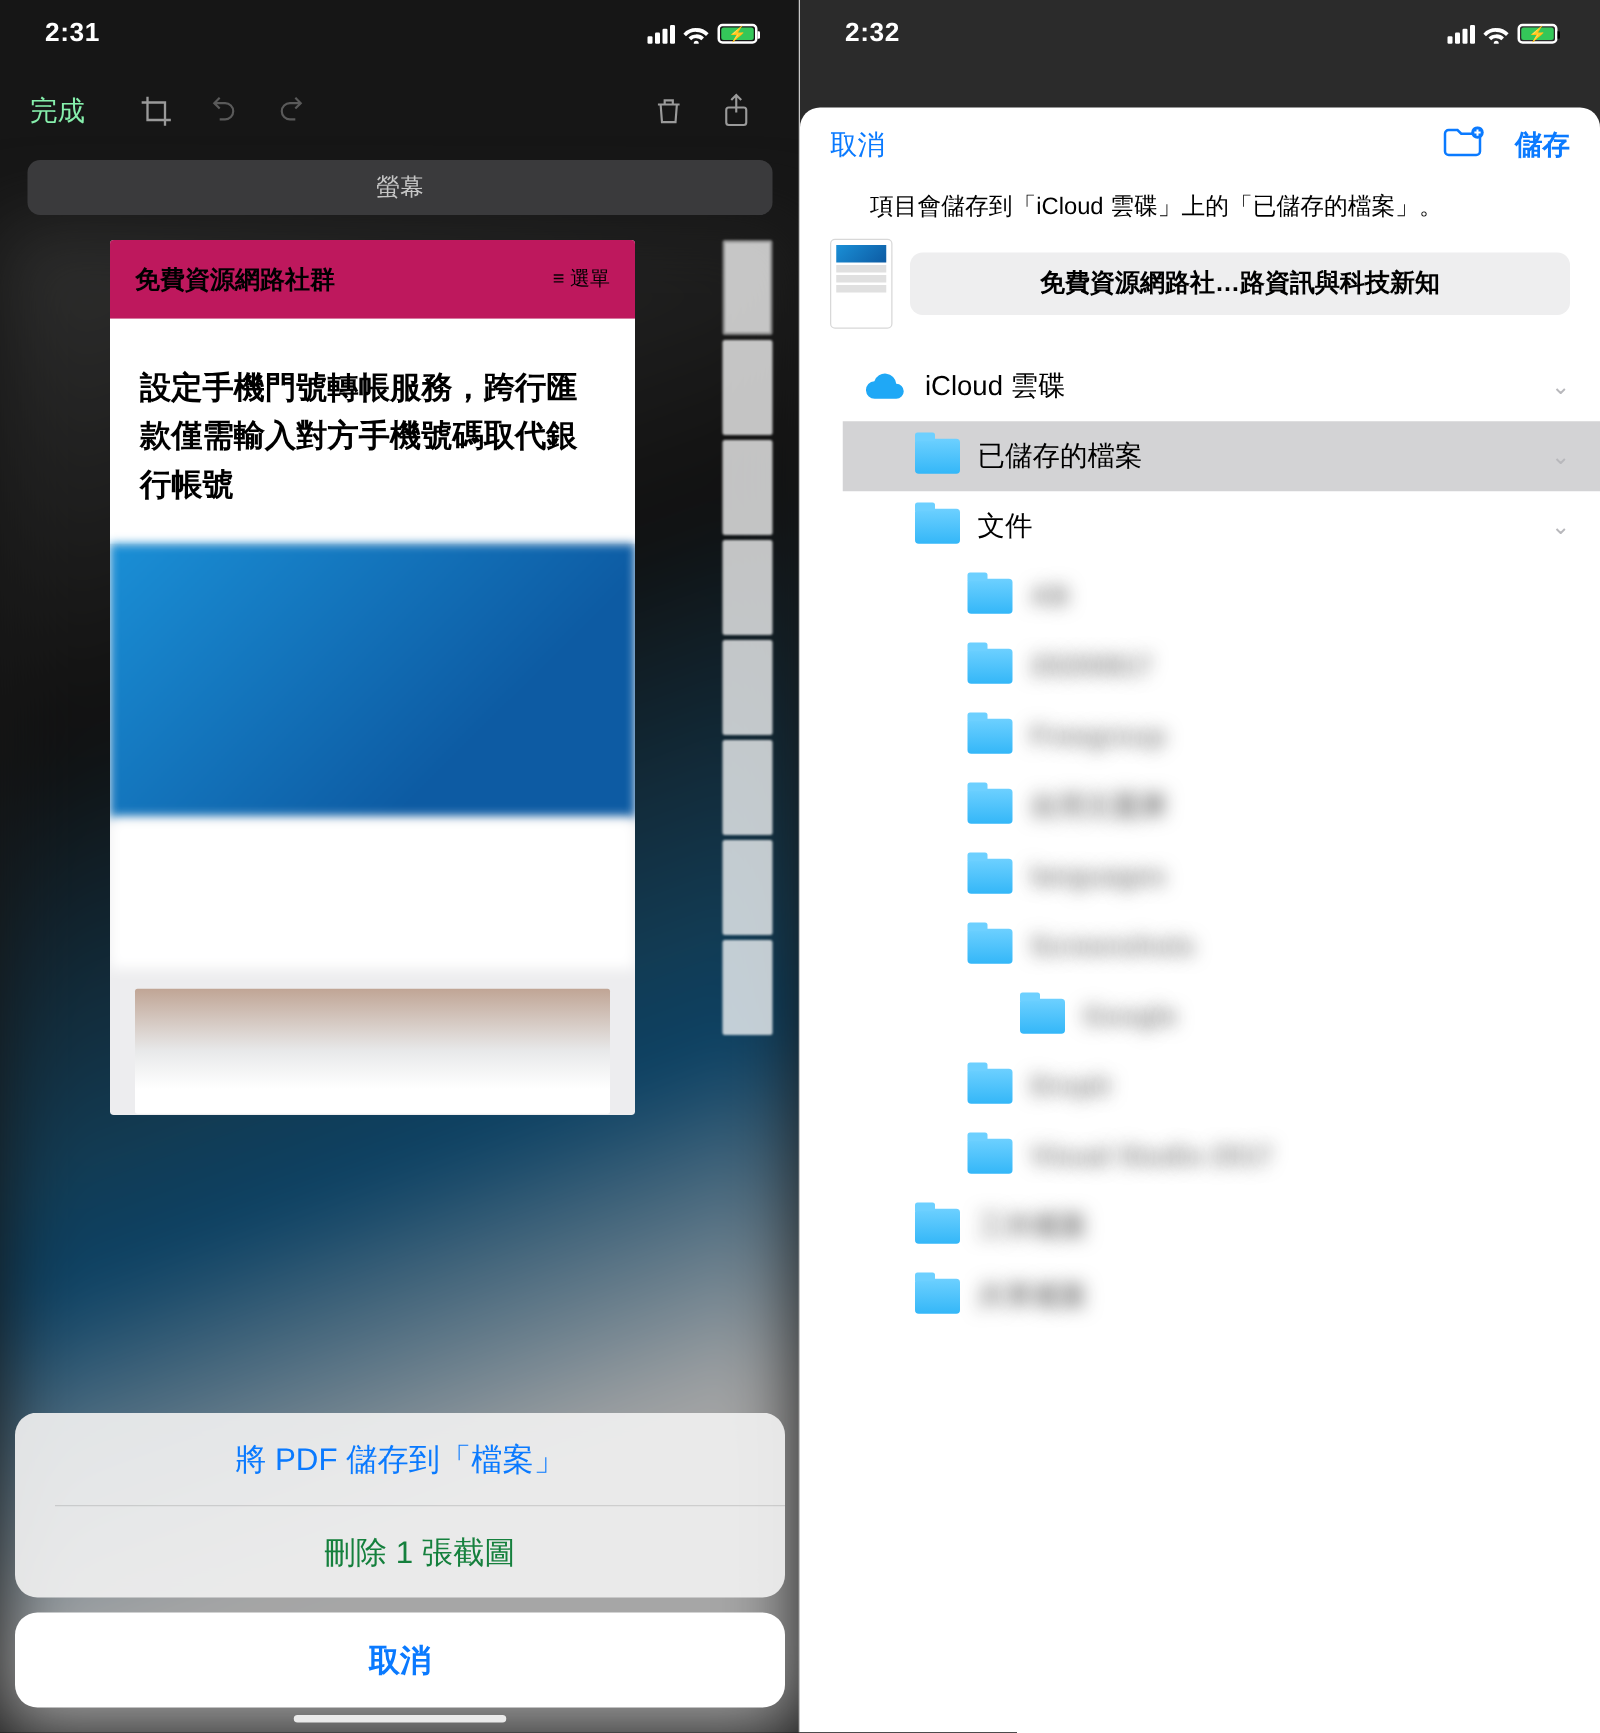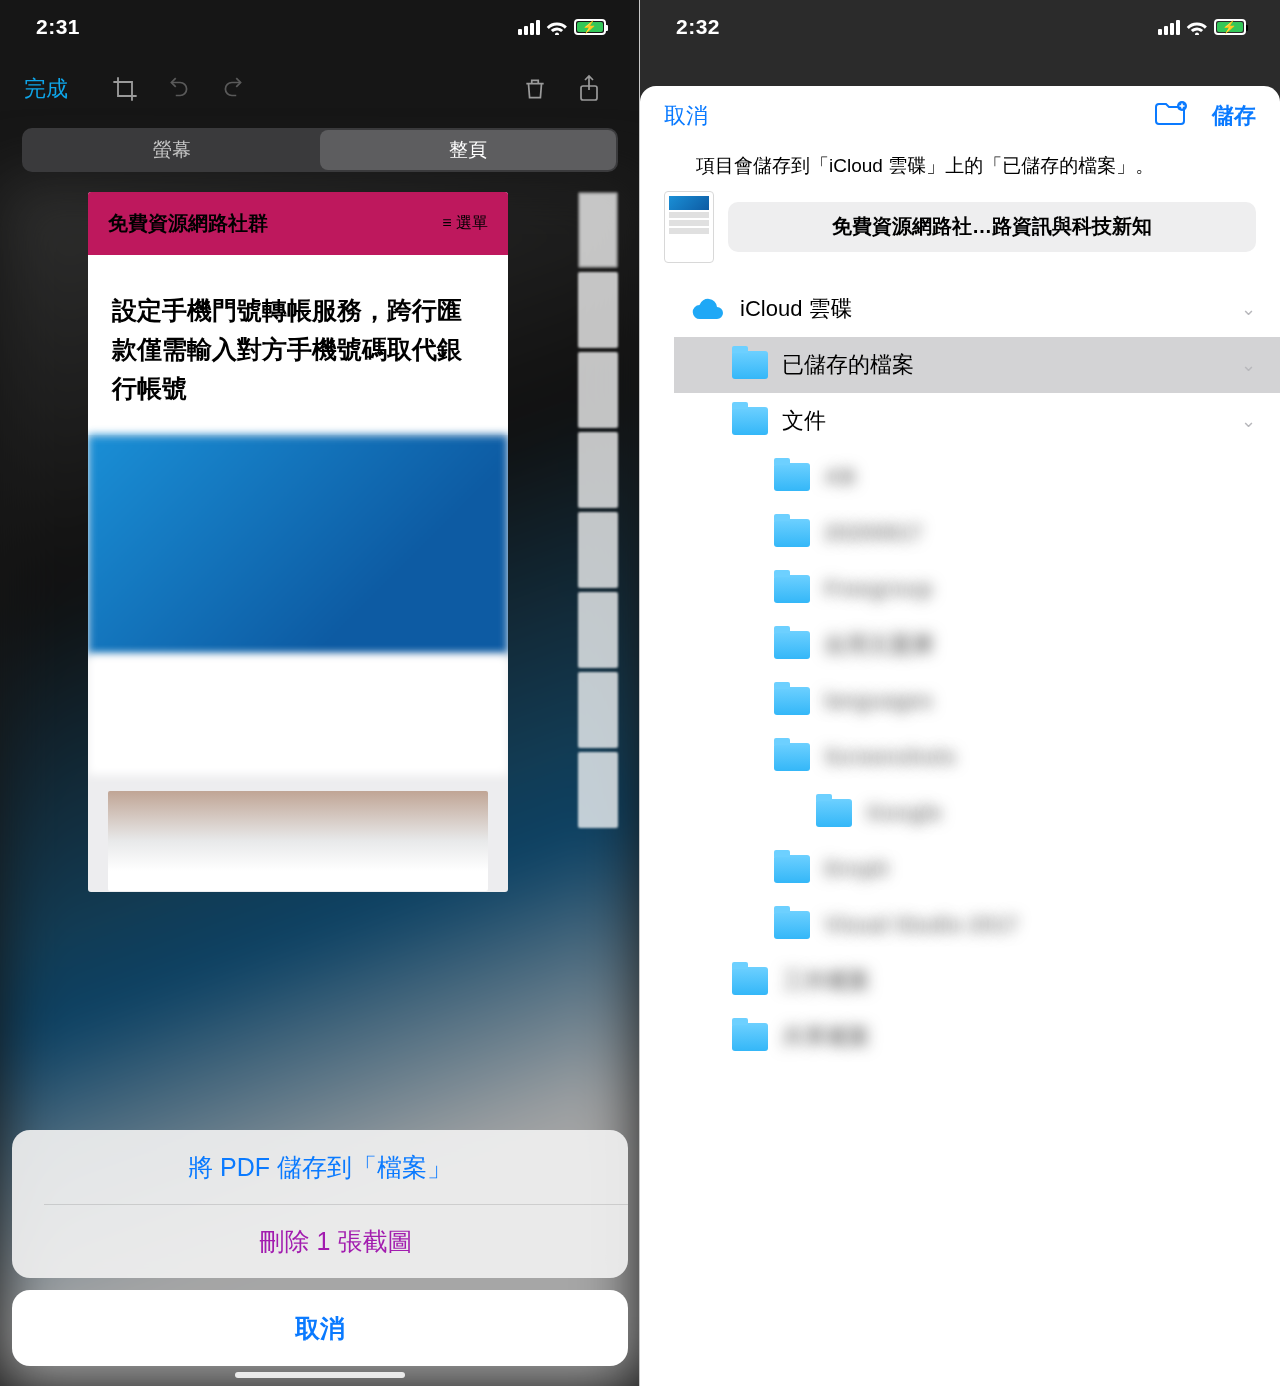--- a/index.html
+++ b/index.html
@@ -27,21 +27,21 @@
   .status.right .signal span { background:#000; }
   .wifi svg { display:block; }
   .batt { position:relative; width:32px; height:16px; border:2px solid #fff; border-radius:4px; }
   .batt::after { content:""; position:absolute; right:-4px; top:4px; width:2px; height:6px; background:#fff; border-radius:0 1px 1px 0; }
   .batt-fill { position:absolute; inset:1px; background:#34c759; border-radius:2px; display:flex; align-items:center; justify-content:center; }
   .status.right .batt { border-color:#000; } .status.right .batt::after{background:#000;}
   .bolt { color:#fff; font-size:12px; line-height:1; }
 
   
   .editbar { position:relative; display:flex; align-items:center; height:70px; padding:0 24px; color:#a0a0a0; }
-  .editbar .done { font-size:22px; color:#0ea5e9; margin-right:30px; }
+  .editbar .done { font-size:22px; color:#86efac; margin-right:30px; }
   .editbar .icon { width:54px; display:flex; justify-content:center; align-items:center; color:#909090; }
   .editbar .icon.dim { color:#5a5a5a; }
   .editbar .grow { flex:1; }
 
   .seg { position:relative; margin:4px 22px 0 22px; height:44px; background:#3a3a3c; border-radius:10px; display:flex; padding:2px; }
   .seg .opt { flex:1; display:flex; align-items:center; justify-content:center; color:#c6c6c6; font-size:19px; border-radius:8px; }
   .seg .opt.sel { background:#5d5d5f; color:#fff; }
 
   
   .canvas { position:relative; margin:20px 22px 0 88px; height:700px; }
@@ -55,21 +55,21 @@
 
   .mini { position:absolute; right:0; top:0; width:40px; height:700px; display:flex; flex-direction:column; gap:4px; }
   .mini .mp { flex:0 0 76px; background:#fff; border-radius:2px; opacity:.75; filter:blur(1px);}
   .mini .mp:first-child { border:2px solid #b0b0b0; }
 
   
   .sheet { position:absolute; left:12px; right:12px; bottom:20px; }
   .sheet-top { background:rgba(240,240,240,0.92); backdrop-filter:blur(10px); border-radius:18px; overflow:hidden; }
   .sheet-top .row { height:74px; display:flex; align-items:center; justify-content:center; font-size:25px;text-align:right; }
   .sheet-top .row.blue { color:#0a7aff; }
-  .sheet-top .row.red  { color:#a21caf; border-top:1px solid rgba(0,0,0,0.12);margin-left:32px; }
+  .sheet-top .row.red  { color:#15803d; border-top:1px solid rgba(0,0,0,0.12);margin-left:32px; }
   .sheet-cancel { margin-top:12px; height:76px; background:#fff; border-radius:18px; display:flex; align-items:center; justify-content:center; color:#0a7aff; font-size:25px; font-weight:600; }
   .home-ind { position:absolute; left:50%; transform:translateX(-50%); bottom:8px; width:170px; height:6px; background:rgba(255,255,255,.85); border-radius:3px; }
 
   
   .right-bg { position:absolute; inset:0; background:#2b2b2b; }
   .files { position:absolute; top:86px; left:0; right:0; bottom:0; background:#fff; border-radius:16px 16px 0 0; overflow:hidden; display:flex; flex-direction:column; }
   .files-top { display:flex; align-items:center; justify-content:space-between; height:60px; padding:0 24px; }
   .files-top .btn { color:#0a7aff; font-size:22px; }
   .files-top .rbtn { display:flex; align-items:center; gap:24px; }
 
@@ -156,21 +156,20 @@
       <div class="icon">
         <svg width="24" height="30" viewBox="0 0 24 30" fill="none" stroke="#9a9a9a" stroke-width="1.7">
             <path d="M12 2v14M8 6l4-4 4 4"></path>
             <rect x="4" y="12" width="16" height="14" rx="2"></rect>
           </svg>
       </div>
     </div>
 
     <div class="seg">
       <div class="opt">螢幕</div>
-      <div class="opt sel">整頁</div>
     </div>
 
     <div class="canvas">
       <div class="page">
         <div class="page-head">
           <span>免費資源網路社群</span>
           <span class="menu">≡ 選單</span>
         </div>
         <div class="page-title">設定手機門號轉帳服務，跨行匯款僅需輸入對方手機號碼取代銀行帳號</div>
         <div class="hero"></div>

